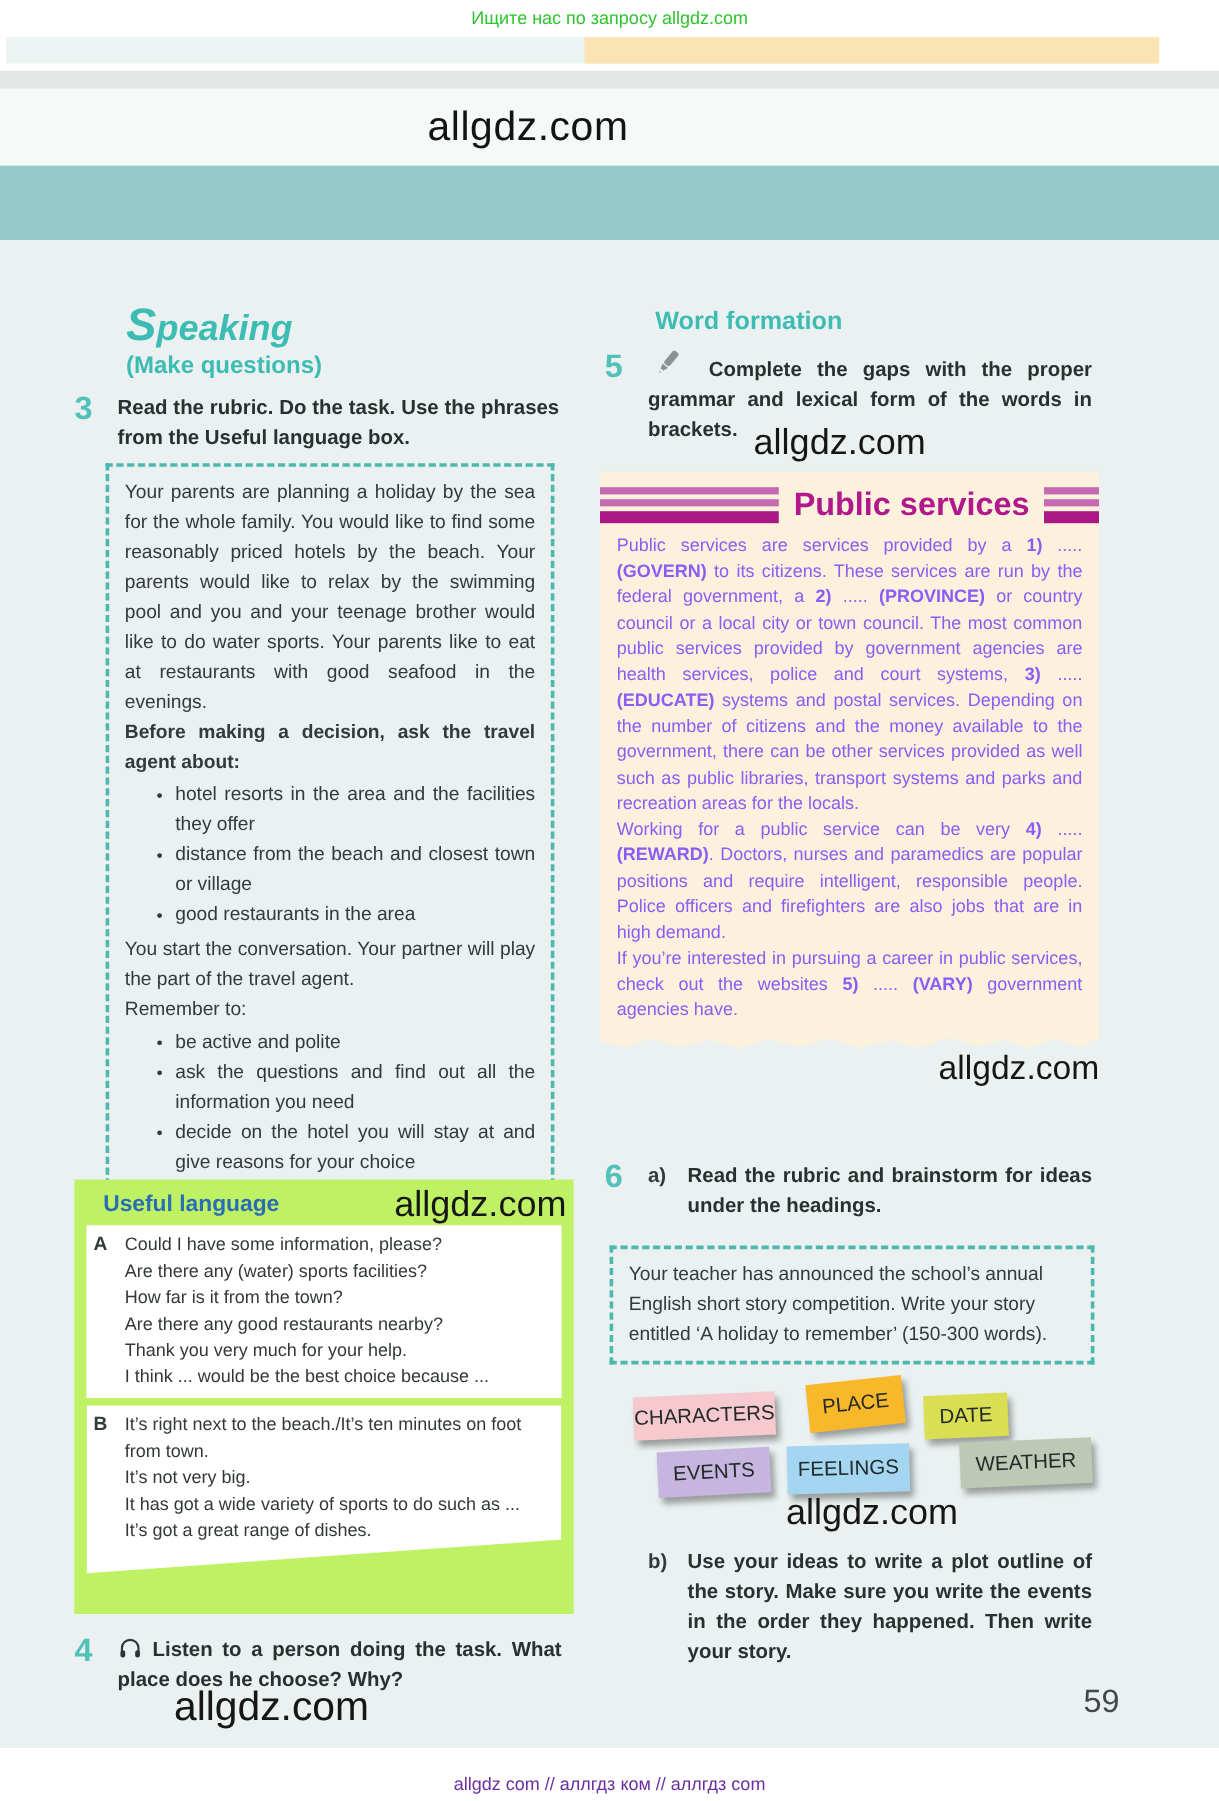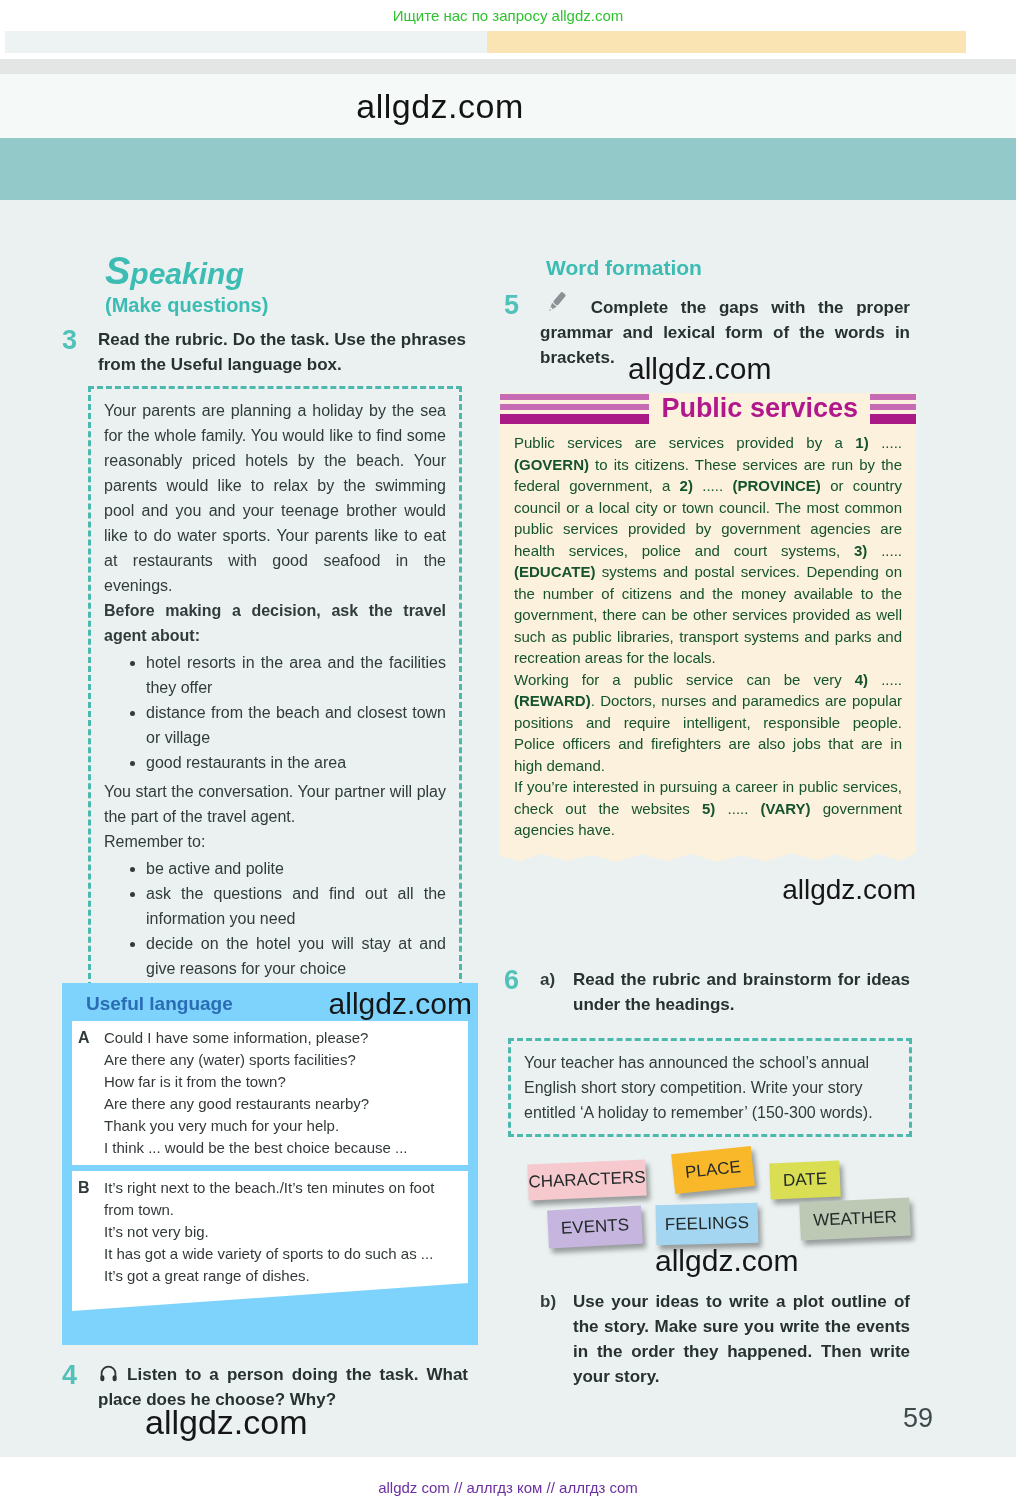--- a/index.html
+++ b/index.html
@@ -39,45 +39,45 @@
   .t-txt { flex:1; font-weight:bold; font-size:17px; line-height:25px; text-align:justify; color:#27312f; }
 
   
   .dashed { position:absolute; border:3px dashed #4db9ae; padding:9px 13px; }
   .dashed p { font-size:16px; line-height:25px; text-align:justify; }
   .dashed .bd-h { font-weight:bold; }
   .dashed ul { margin:2px 0 4px 0; padding-left:42px; }
   .dashed li { font-size:16px; line-height:25px; text-align:justify; }
 
   
-  .ulbox { position:absolute; background:#7dd3fc; padding:6px 10px 10px; width:416px; height:362px; }
+  .ulbox { position:absolute; background:#bef264; padding:6px 10px 10px; width:416px; height:362px; }
   .ul-head { position:relative; height:32px; }
   .ul-title { position:absolute; left:14px; top:4px; color:#2a6db5; font-weight:bold; font-size:19px; }
   .ul-wm { right:-4px; top:-2px; font-size:30px; }
   .ul-white { background:#ffffff; padding:6px 8px 6px 6px; }
   .ul-a { margin-bottom:6px; }
   .ul-b { clip-path:polygon(0 0,100% 0,100% 80%,0 100%); padding-bottom:24px; }
   .ul-row { display:flex; }
   .ul-lab { flex:0 0 26px; font-weight:bold; font-size:16px; line-height:22px; }
   .ul-lines { flex:1; }
   .ul-line { font-size:15px; line-height:22px; color:#33393a; }
 
   
   .psbox { position:absolute; width:416px; background:#fcf1dc;
            clip-path:polygon(0 0,100% 0,100% 96.8%,96% 98.4%,91% 96.9%,86% 98.6%,81% 97%,76% 98.3%,70% 96.8%,64% 98.5%,58% 97.2%,52% 98.6%,46% 96.9%,40% 98.4%,34% 97%,28% 98.6%,22% 97.1%,16% 98.4%,10% 96.9%,5% 98.5%,0 97.4%);
            filter:drop-shadow(4px 4px 3px rgba(90,90,90,.45)); padding-bottom:24px; }
-  .ps-header { display:flex; align-items:center; padding:0 0 6px; }
+  .ps-header { display:flex; align-items:center; padding:12px 0 6px; }
   .stripes { display:flex; flex-direction:column; gap:4px; }
   .stripes-l { flex:1; }
   .stripes-r { width:46px; }
   .stripe-thin { height:6px; background:#c76ab4; }
   .stripe-thick { height:10px; background:#aa1a86; }
   .ps-title { font-size:27px; font-weight:bold; color:#b0188c; padding:0 12px; white-space:nowrap; }
   .ps-body { padding:2px 14px 4px; }
-  .ps-body p { font-size:15px; line-height:21.5px; text-align:justify; color:#14532d; }
+  .ps-body p { font-size:15px; line-height:21.5px; text-align:justify; color:#8b5cf6; }
   .bd { font-weight:bold; }
 
   
   .stickies { position:absolute; width:428px; height:110px; }
   .sticky { position:absolute; display:flex; align-items:center; justify-content:center;
             font-size:17px; color:#222a2a; box-shadow:3px 5px 5px rgba(0,0,0,.35); }
   .st-characters { left:20px;  top:14px; width:118px; height:36px; transform:rotate(-2.5deg); }
   .st-place      { left:165px; top:2px;  width:80px;  height:40px; transform:rotate(-6deg); }
   .st-date       { left:262px; top:14px; width:70px;  height:36px; transform:rotate(-2.5deg); }
   .st-events     { left:40px;  top:60px; width:94px;  height:38px; transform:rotate(-3deg); }

